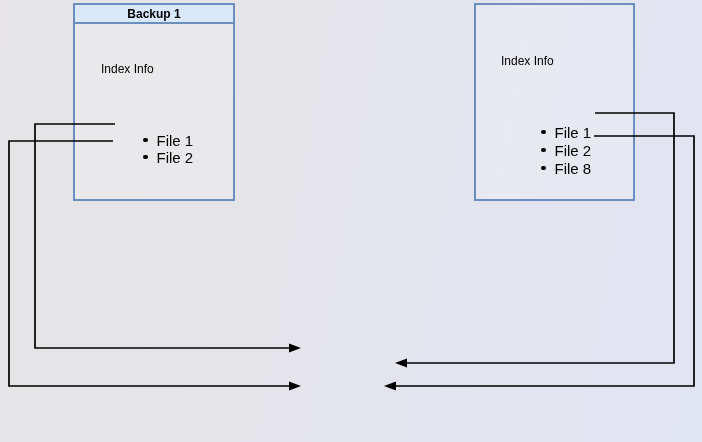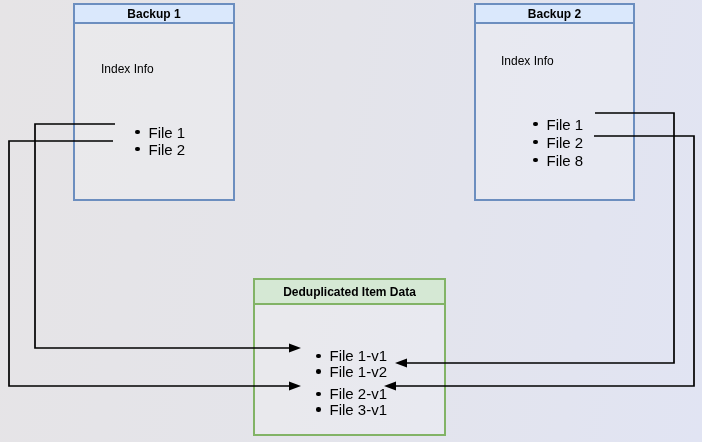--- a/index.html
+++ b/index.html
@@ -40,21 +40,21 @@
     position: absolute;
     font-size: 12px;
     line-height: 19px;
     white-space: nowrap;
   }
   #backup1 .index-label { left: 26px; top: 55px; }
   #backup2 .index-label { left: 25px; top: 47px; }
 
   ul.file-list {
     position: absolute;
-    margin: 8px;
+    margin: 16px;
     padding: 0;
     list-style: none;
   }
   ul.file-list li {
     display: flex;
     align-items: center;
     font-size: 15px;
     white-space: nowrap;
   }
   ul.file-list li::before {
@@ -102,32 +102,22 @@
   <div class="box blue-box" id="backup1">
     <div class="box-header">Backup 1</div>
     <div class="index-label">Index Info</div>
     <ul class="file-list">
         <li>File 1</li>
         <li>File 2</li>
       </ul>
   </div>
 
   <div class="box blue-box" id="backup2">
-    <div class="box-header">Backup 2</div>
     <div class="index-label">Index Info</div>
     <ul class="file-list">
         <li>File 1</li>
         <li>File 2</li>
         <li>File 8</li>
       </ul>
   </div>
 
-  <div class="box green-box" id="dedup">
-    <div class="box-header">Deduplicated Item Data</div>
-    <ul class="file-list">
-        <li>File 1-v1</li>
-        <li>File 1-v2</li>
-        <li>File 2-v1</li>
-        <li>File 3-v1</li>
-      </ul>
-  </div>
 
 </div>
 
 </body></html>

